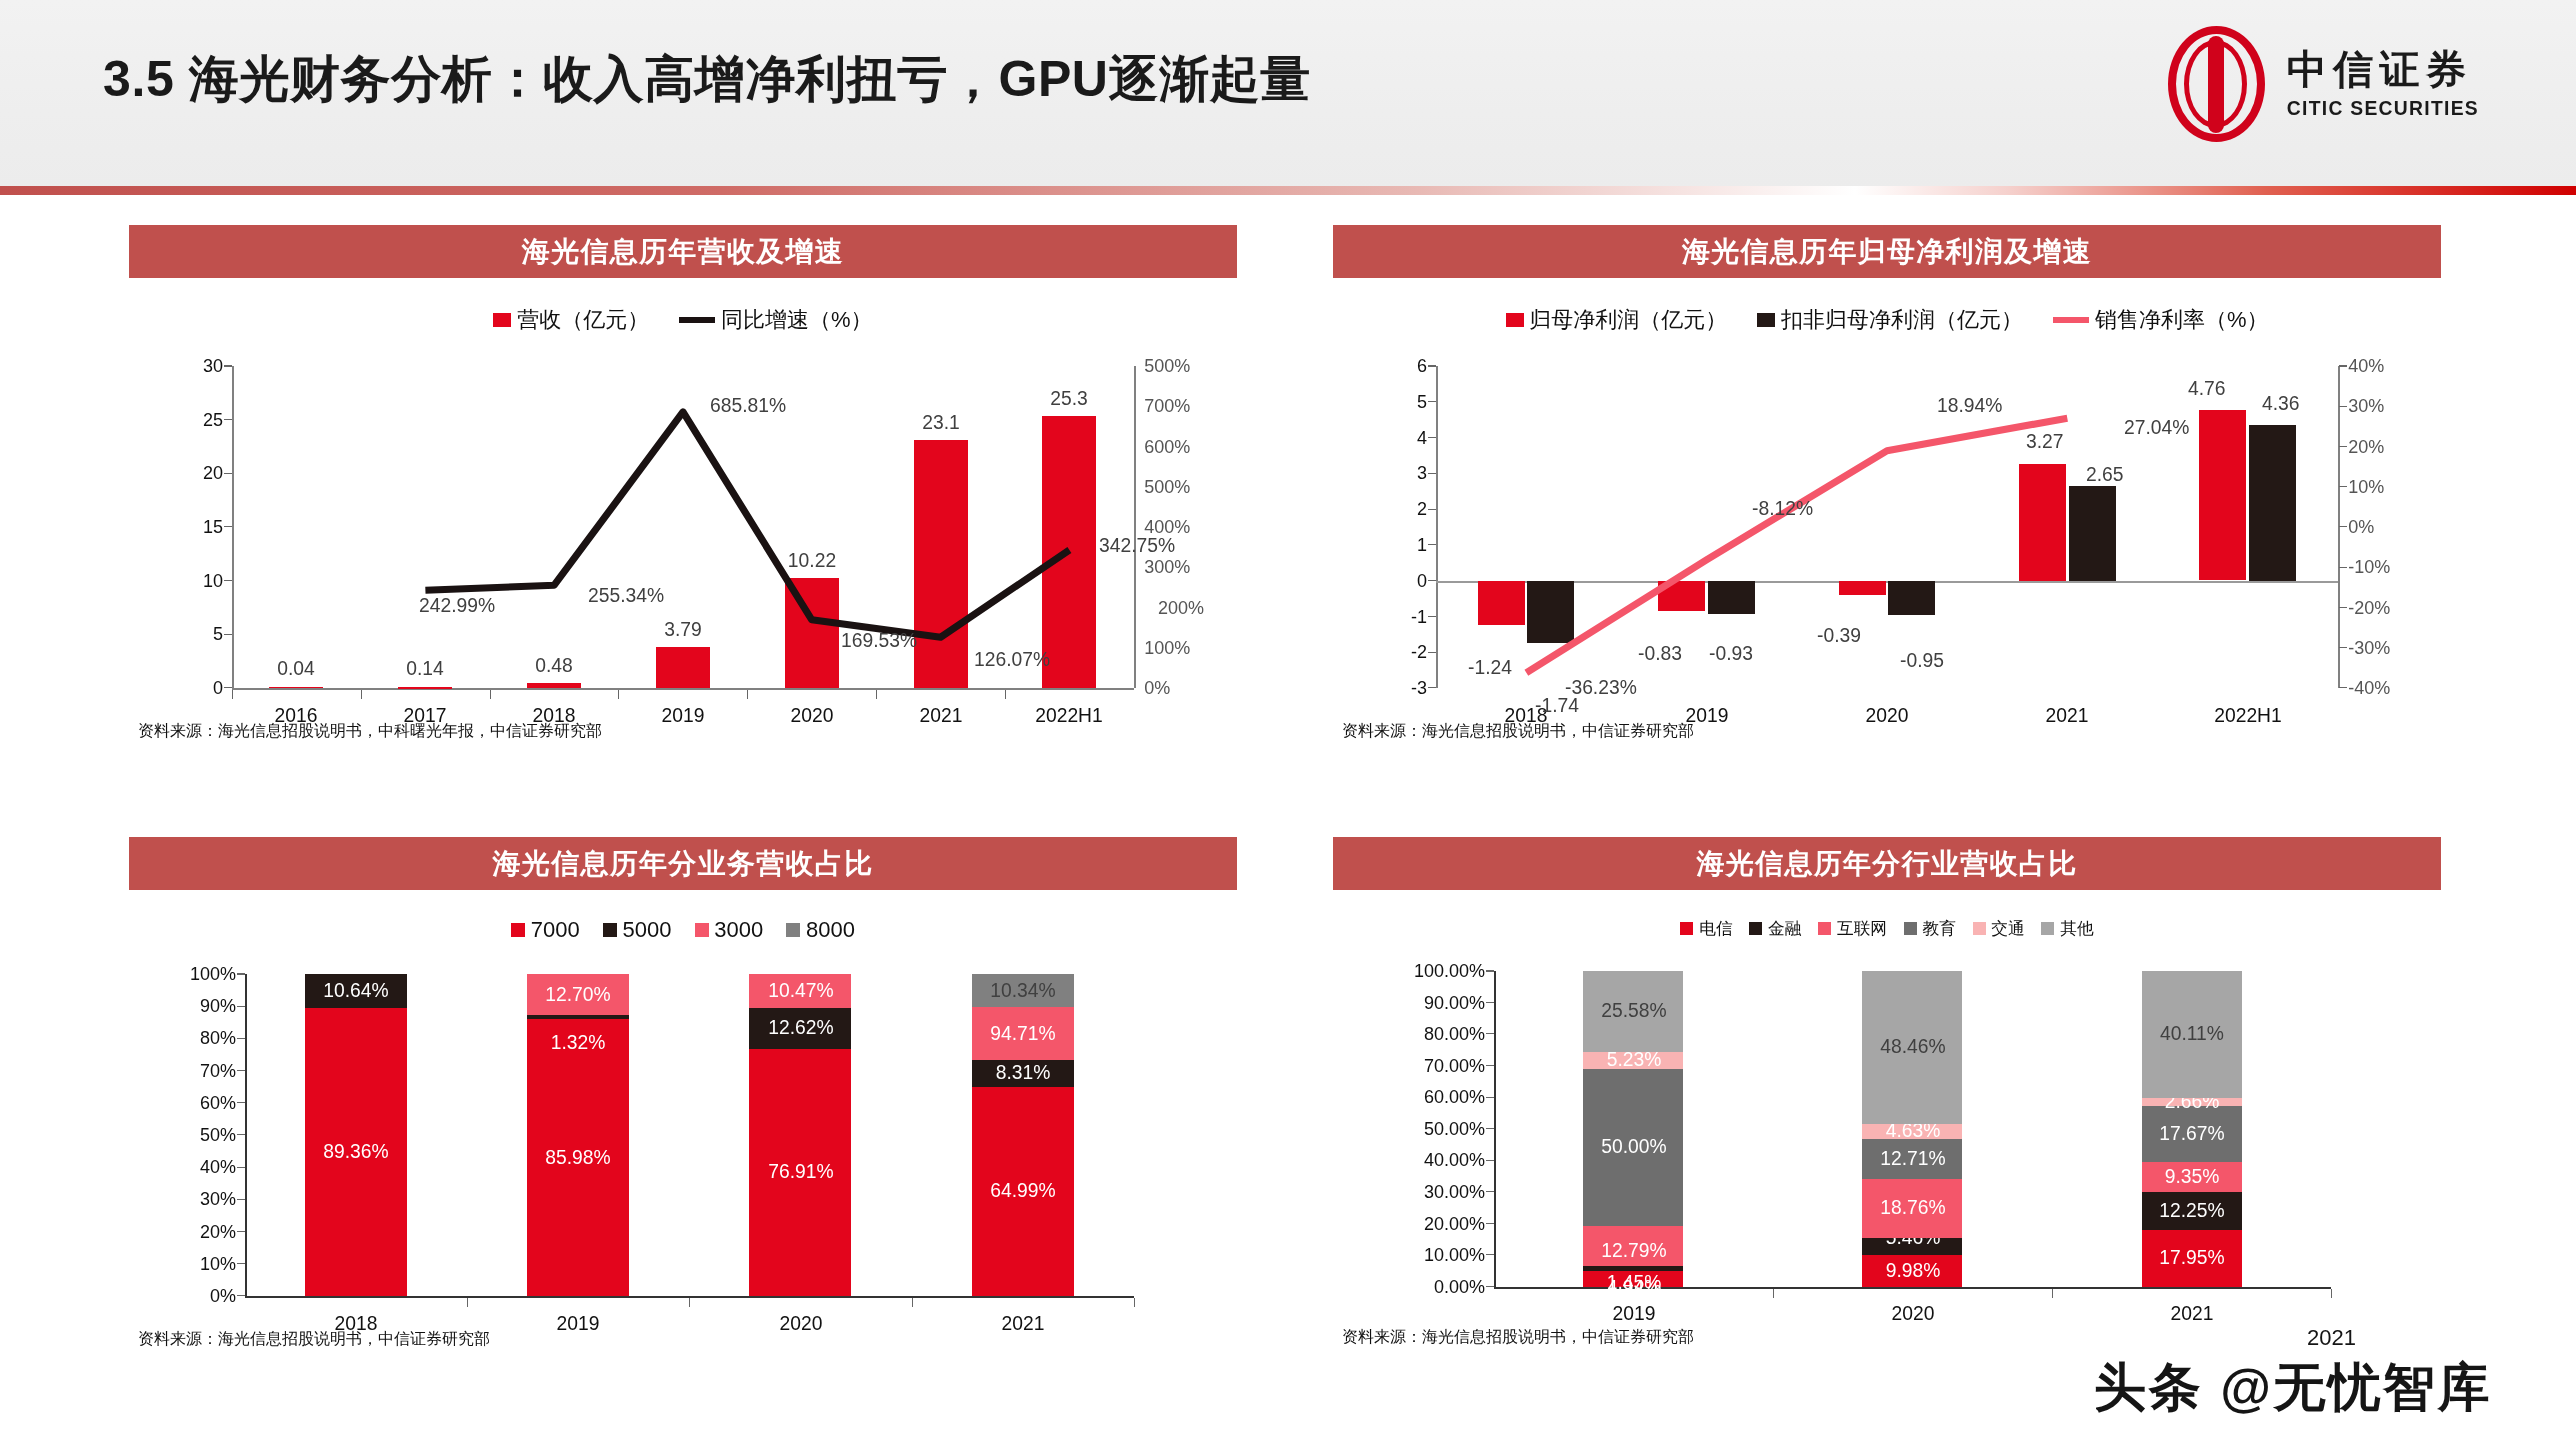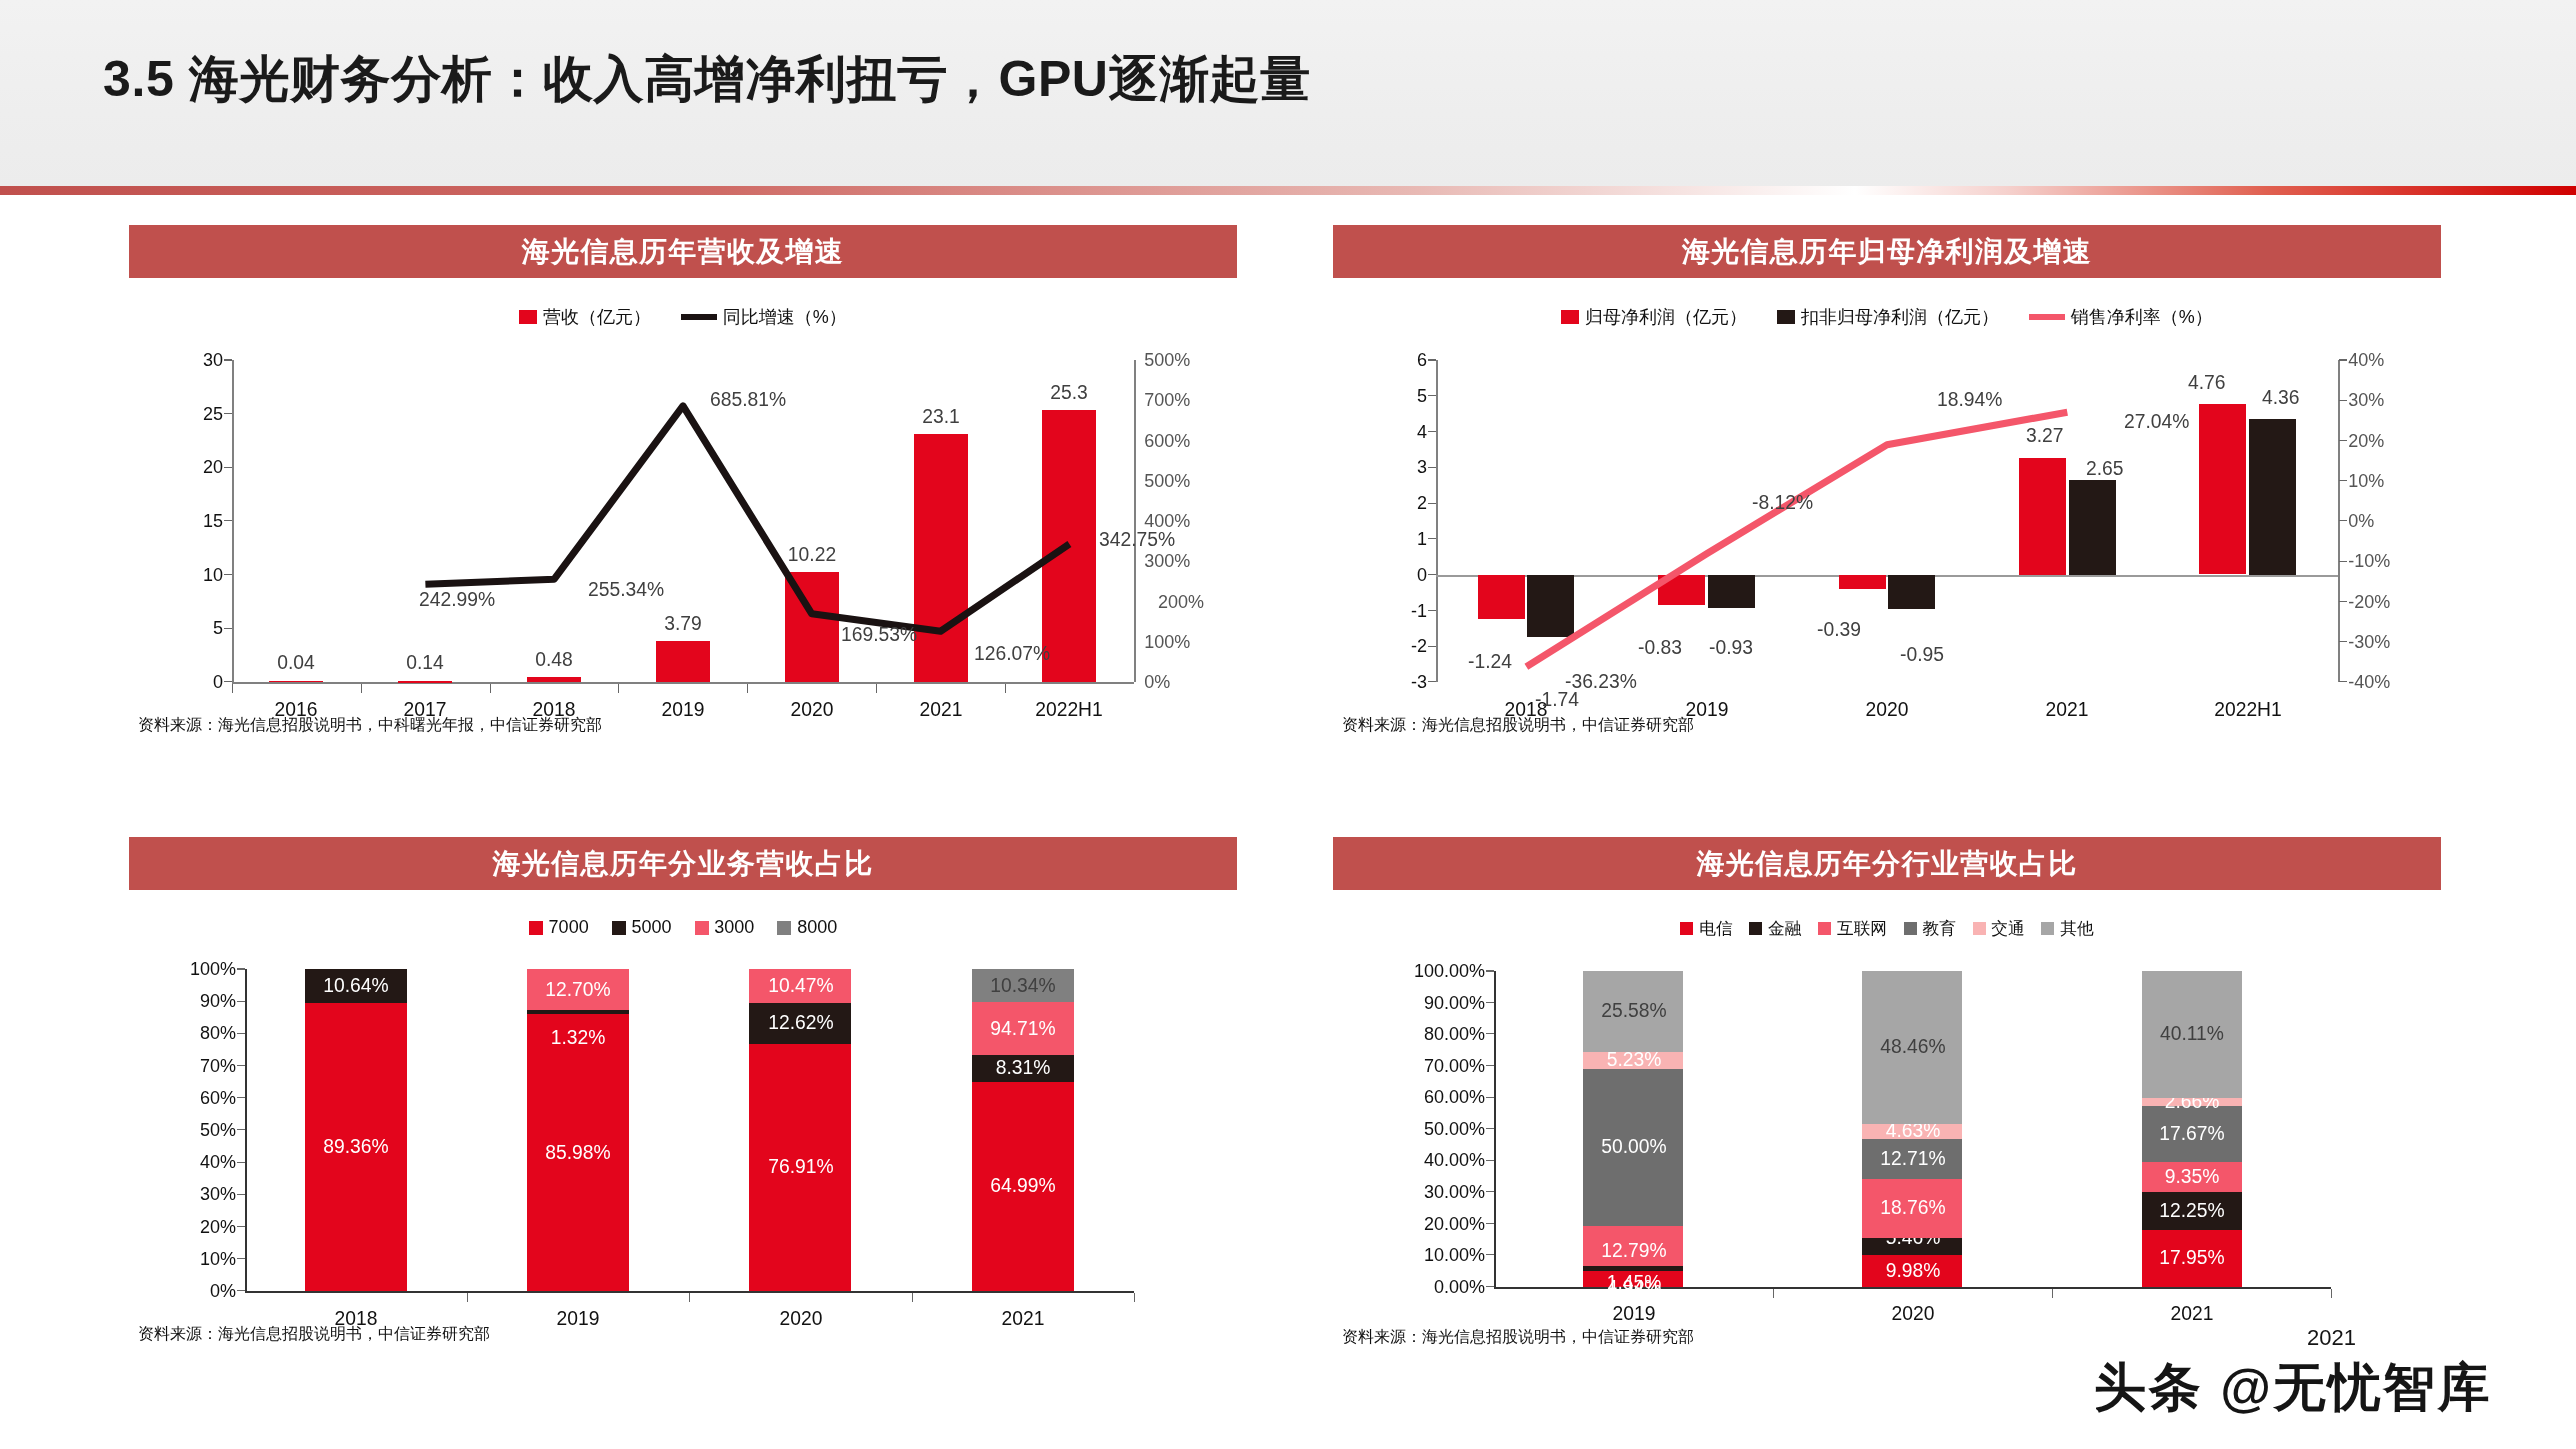--- a/index.html
+++ b/index.html
@@ -48,21 +48,21 @@
 
   
   .panel { position:absolute; }
   .panel-title {
     background:#c0504d; color:#ffffff;
     font-size:28px; font-weight:bold; text-align:center;
     height:53px; line-height:53px; letter-spacing:1.3px;
   }
   .chart-legend {
     display:flex; justify-content:center; align-items:center;
-    gap:30px; margin-top:27px; font-size:18px; color:#111;
+    gap:30px; margin-top:27px; font-size:22px; color:#111;
   }
   .leg { display:flex; align-items:center; gap:5.8px; white-space:nowrap; }
   .leg .sw-box { width:18px; height:14px; }
   .leg .sw-line { width:36px; height:5.2px; }
   .leg .sw-sq { width:13px; height:13px; }
 
   .src {
     font-size:16px; color:#111; margin-top:6.4px; white-space:nowrap;
   }
 
@@ -106,20 +106,31 @@
   #watermark .yr {
     position:absolute; left:213px; top:-28px;
     font-size:22px; font-weight:normal; letter-spacing:0;
   }
 </style>
 </head>
 <body>
 
 <div id="header">
   <div id="header-title">3.5 海光财务分析：收入高增净利扭亏，GPU逐渐起量</div>
+  <div id="logo-wrap">
+    <div id="logo-mark">
+      <div class="ring"></div>
+        <div class="ring2"></div>
+        <div class="bar"></div>
+    </div>
+    <div id="logo-text">
+      <div id="logo-cn">中信证券</div>
+      <div id="logo-en">CITIC SECURITIES</div>
+    </div>
+  </div>
 </div>
 <div id="header-rule"></div>
 
 <div class="panel" id="panel1" style="left:129px; top:225px; width:1108px;">
   <div class="panel-title">海光信息历年营收及增速</div>
   <div class="chart-legend">
     <div class="leg">
       <span class="sw-box" style="background:#e3051c"></span>
       <span>营收（亿元）</span>
     </div>

